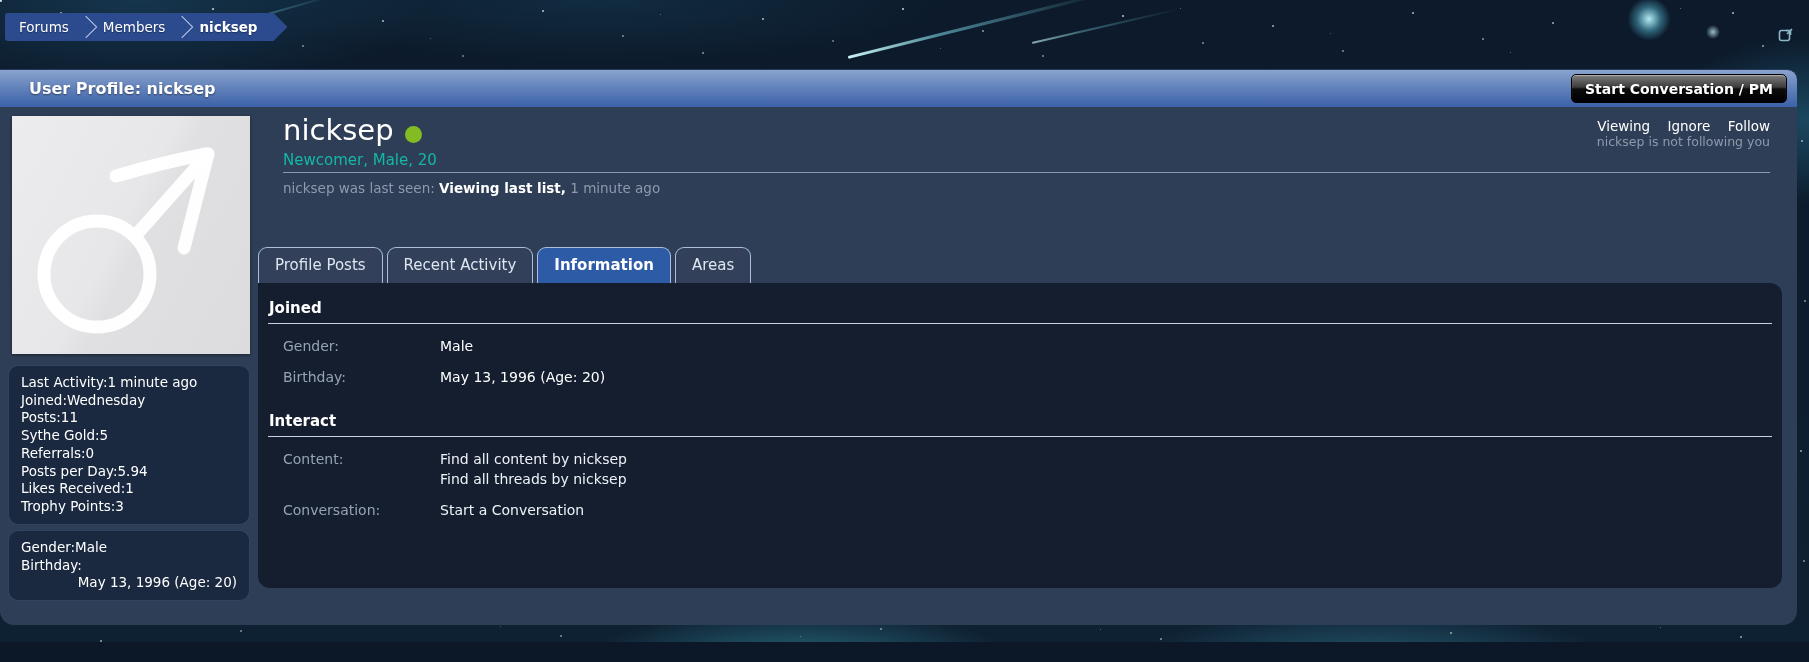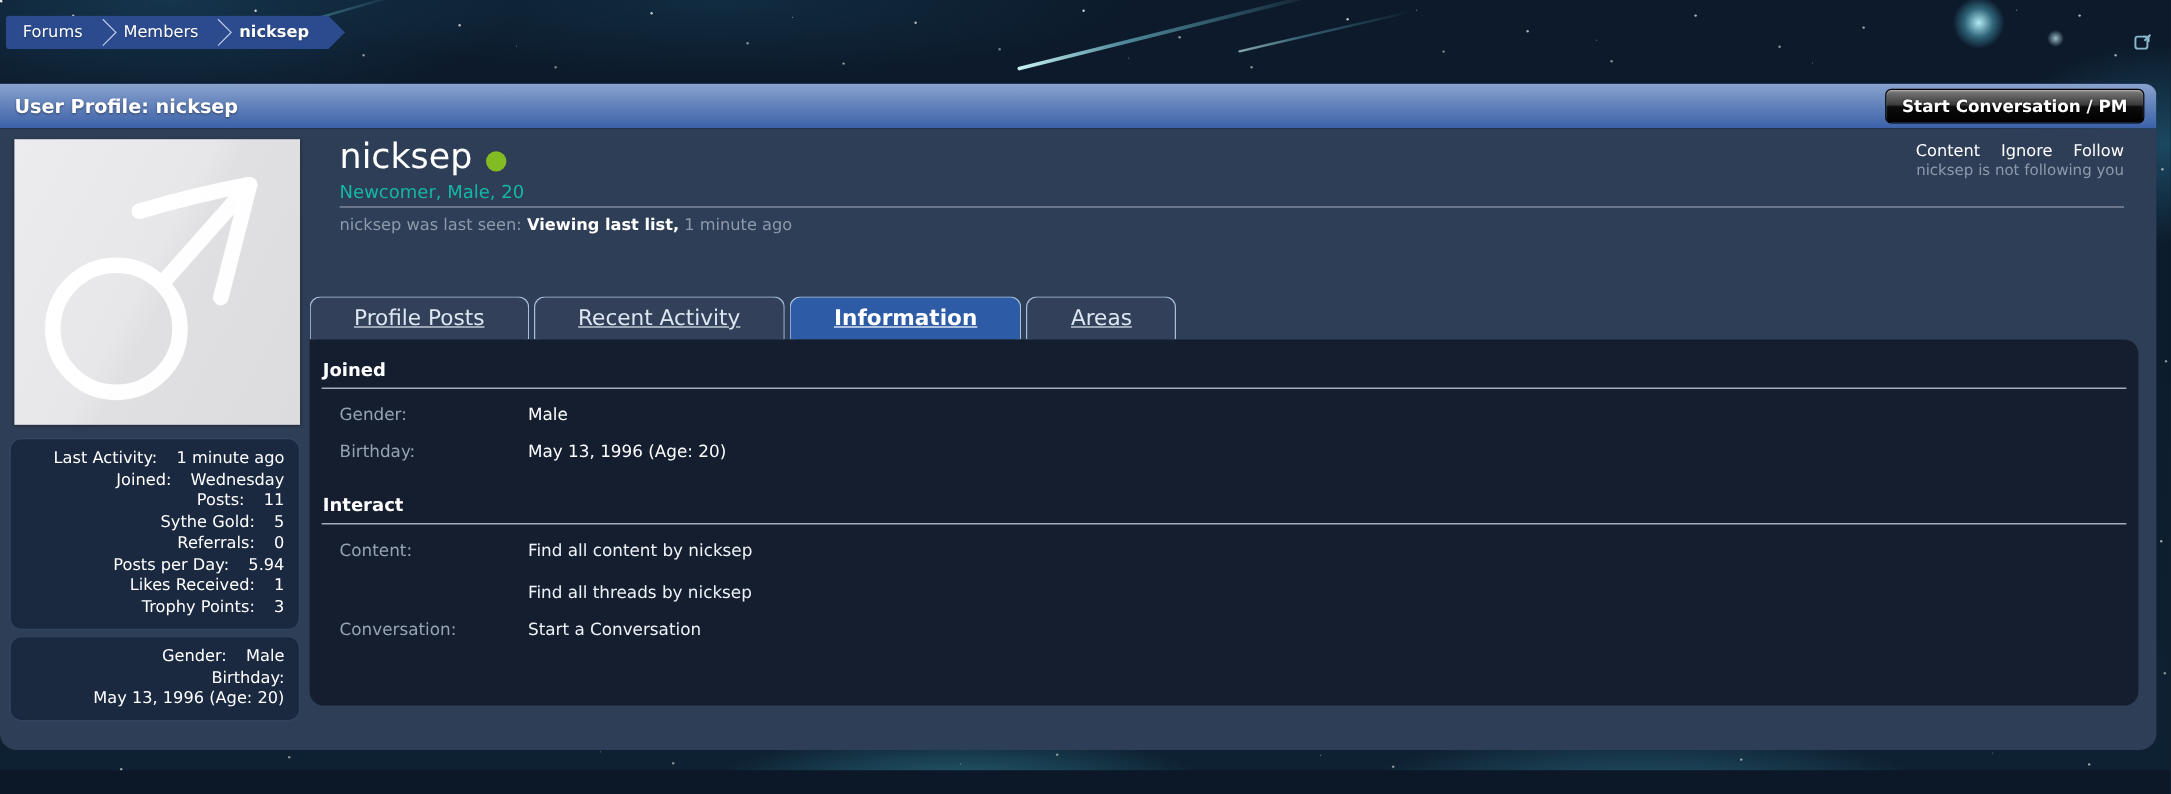--- a/index.html
+++ b/index.html
@@ -58,76 +58,76 @@
     border-top:1px solid rgba(225,235,250,.8); border-right:1px solid rgba(225,235,250,.8);
     transform:rotate(45deg); }
 
   
   .popout { position:absolute; left:1778px; top:26px; width:17px; height:17px; cursor:pointer; opacity:.85; }
 
   
   .header-bar { position:absolute; left:0; top:69px; width:1797px; height:38px;
     background:linear-gradient(180deg, var(--header-top,#8aa3ce) 0%, #6282bb 48%, var(--header-bottom,#3c61a8) 100%);
     border-top:1px solid #24375d; border-radius:0 10px 0 0; }
-  .header-title { position:absolute; left:12px; top:0; line-height:37px; color:#fff; font-size:16px;
+  .header-title { position:absolute; left:29px; top:0; line-height:37px; color:#fff; font-size:16px;
     font-weight:bold; text-shadow:0 1px 2px rgba(0,0,0,.45); }
   .pm-button { position:absolute; right:10px; top:4px; height:29px; padding:0 13px;
     background:linear-gradient(180deg,#7d7d7d 0%, #3c3c3c 45%, #0c0c0c 52%, #000 100%);
     border:1px solid #000; border-radius:5px; color:#fff; font-size:14px; font-weight:bold;
     font-family:inherit; text-shadow:0 1px 2px rgba(0,0,0,.8); box-shadow:inset 0 1px 1px rgba(255,255,255,.4);
     cursor:pointer; }
 
   
   .content { position:absolute; left:0; top:107px; width:1797px; height:518px;
     background:var(--content-navy,#2e3e56); border-radius:0 0 14px 14px; }
 
   
   .avatar { position:absolute; left:12px; top:9px; width:238px; height:238px;
     background:linear-gradient(118deg,#ececee 0%, #e7e7e9 46%, #e0e0e3 54%, #dcdcdf 100%);
     box-shadow:0 1px 3px rgba(0,0,0,.45); cursor:pointer; }
   .avatar svg { filter:blur(.6px); }
   .side-box { position:absolute; left:8px; width:242px; background:var(--box-bg,#1a2940);
     border:1px solid rgba(95,120,155,.35); border-radius:10px; padding:8px 12px; }
   .stats-box { top:258px; }
   .details-box { top:423px; }
-  .stat-row { display:flex; justify-content:flex-end; color:#fff; font-size:13.5px; line-height:17.7px;gap:16px; }
+  .stat-row { display:flex; justify-content:flex-start; color:#fff; font-size:13.5px; line-height:17.7px; }
   .stat-label { white-space:nowrap; }
   .stat-value { text-align:right; white-space:nowrap; }
   .detail-right { text-align:right; color:#fff; font-size:13.5px; line-height:17.7px; }
 
   
   .username-row { position:absolute; left:283px; top:6px; display:flex; align-items:center; gap:11px; }
   .username { color:#fff; font-size:29px; line-height:34px; }
   .online-dot { width:17px; height:17px; border-radius:50%; background:var(--online-green,#82bb22); margin-top:8px; }
   .user-title { position:absolute; left:283px; top:44px; color:#14b8a6; font-size:15px; }
   .head-divider { position:absolute; left:283px; top:65px; width:1487px; border-top:1px solid #8e99ab; }
   .last-seen { position:absolute; left:283px; top:73px; font-size:13.5px; color:var(--muted-gray,#8e9aac); }
   .last-seen b { color:#fff; cursor:pointer; }
   .profile-actions { position:absolute; right:27px; top:12px; text-align:right; }
   .action-links { font-size:13.5px; line-height:14px; }
   .action-links a { color:#fff; text-decoration:none; margin-left:13px; cursor:pointer; }
   .follow-note { color:var(--muted-gray,#8e9aac); font-size:12.5px; line-height:15px; margin-top:1px; }
 
   
   .tabs { position:absolute; left:258px; top:140px; display:flex; gap:4px; height:36px; }
-  .tab { height:36px; line-height:35px; padding:0 36px; font-size:18px; color:#dde6f1;
+  .tab { height:36px; line-height:35px; padding:0 16px; font-size:15px; color:#dde6f1;
     border:1px solid #a9bfdb; border-bottom:none; border-radius:9px 9px 0 0;
-    background:rgba(255,255,255,.02); cursor:pointer; white-space:nowrap;text-decoration:underline; }
+    background:rgba(255,255,255,.02); cursor:pointer; white-space:nowrap; }
   .tab.active { background:var(--active-tab,#2d5ba6); color:#fff; font-weight:bold; }
 
   
   .panel { position:absolute; left:258px; top:176px; width:1524px; height:305px;
     background:var(--panel-dark,#141e2f); border-radius:0 12px 12px 12px; }
   .section { margin:0 10px; padding-top:16px; }
   .section-title { color:#fff; font-size:15px; font-weight:bold; padding:0 0 6px 1px;
     border-bottom:1px solid #c9d2de; }
   .info-row { display:flex; margin-top:13px; padding-left:15px; font-size:14px; line-height:18px; }
   .info-label { width:157px; color:var(--label-gray,#97a2b4); flex:none; }
   .info-value { color:#fff; }
-  .info-links { display:flex; flex-direction:column; gap:17px; }
+  .info-links { display:flex; flex-direction:column; gap:2px; }
   .info-links a, .link { color:#eef2f8; text-decoration:none; cursor:pointer; }
   .section.interact { padding-top:26px; }
 
   
   .footer-bar { position:absolute; left:25px; top:656px; width:1784px; height:6px;
     background:var(--footer-blue,#4e719d); border-radius:8px 8px 0 0; }
 </style>
 </head>
 <body>
 
@@ -227,21 +227,21 @@
     <div class="user-title">Newcomer, Male, 20</div>
     <div class="head-divider"></div>
     <div class="last-seen">
       <span>nicksep was last seen:</span>
       <b>Viewing last list,</b>
       <span>1 minute ago</span>
     </div>
 
     <div class="profile-actions">
       <div class="action-links">
-        <a>Content</a>
+        <a>Viewing</a>
         <a>Ignore</a>
         <a>Follow</a>
       </div>
       <div class="follow-note">nicksep is not following you</div>
     </div>
 
     <div class="tabs">
       <div class="tab">Profile Posts</div>
       <div class="tab">Recent Activity</div>
       <div class="tab active">Information</div>

